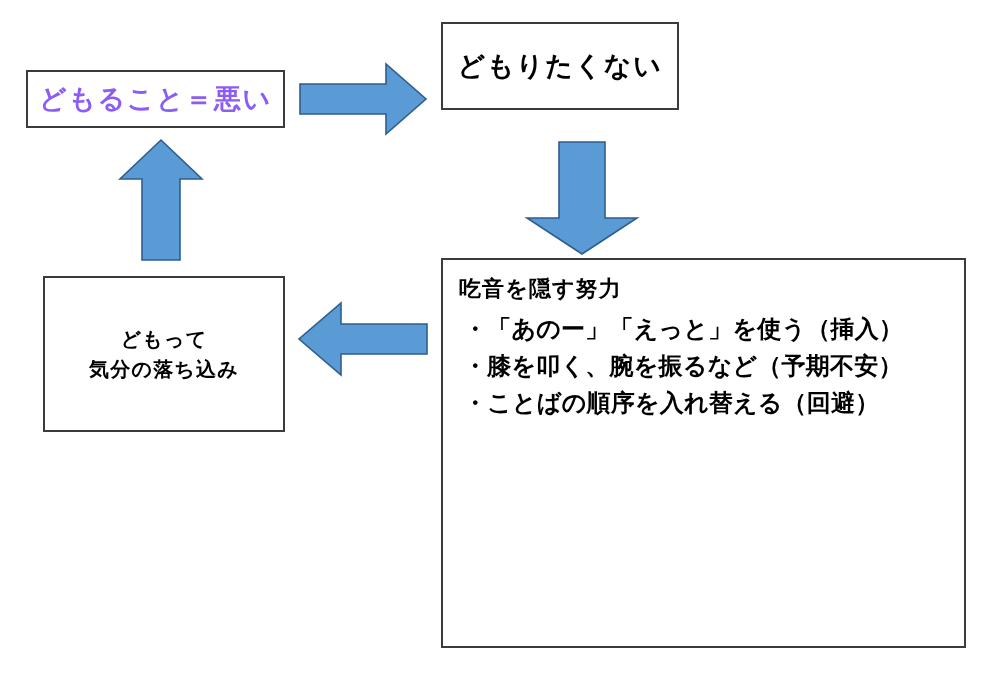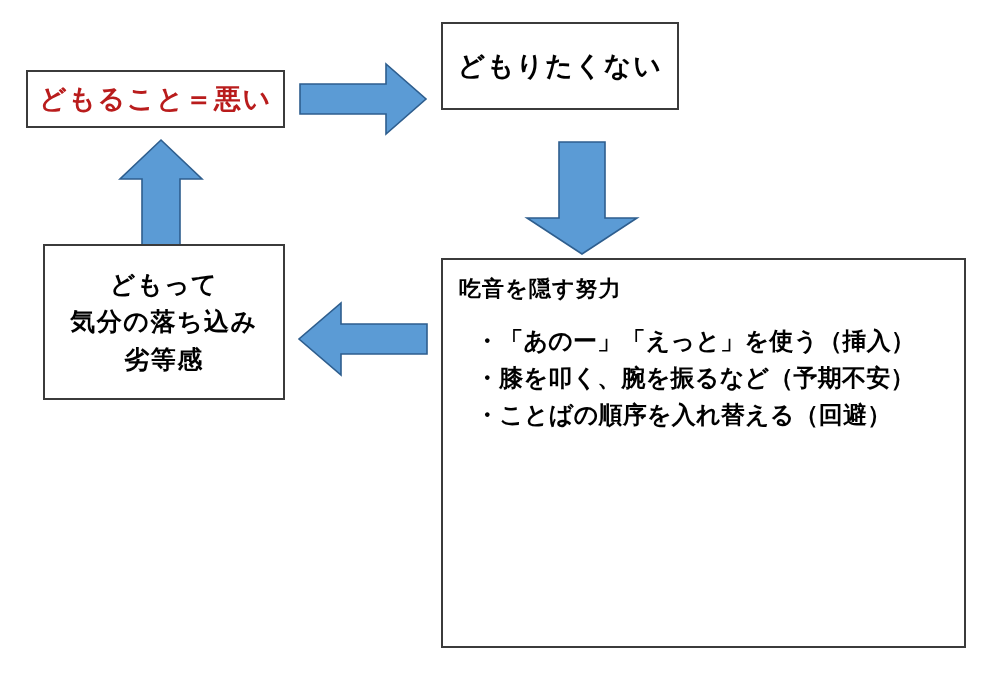--- a/index.html
+++ b/index.html
@@ -49,24 +49,24 @@
     top: 22px;
     width: 238px;
     height: 88px;
     font-size: 27px;
     line-height: 1.45;
   }
 
   
   #box-feelings {
     left: 43px;
-    top: 244px;
+    top: 276px;
     width: 242px;
     height: 156px;
-    font-size: 25px;
+    font-size: 20px;
     line-height: 1.5;
   }
 
   
   #box-efforts {
     left: 441px;
     top: 258px;
     width: 525px;
     height: 390px;
     align-items: stretch;
@@ -75,21 +75,21 @@
     font-size: 24px;
   }
   #box-efforts .efforts-title {
     font-size: 22px;
     font-weight: bold;
     letter-spacing: 0.05em;
     margin: 0 0 6px 2px;
   }
   #box-efforts .efforts-list {
     list-style: none;
-    margin: 12px;
+    margin: 0;
     padding: 0;
   }
   #box-efforts .efforts-list li {
     font-size: 24px;
     font-weight: bold;
     letter-spacing: 0.01em;
     line-height: 1.0;
     padding: 6.5px 0 6.5px 6px;
     white-space: nowrap;
   }
@@ -111,21 +111,21 @@
   #arrow-right-top  { left: 300px; top: 62px; }
   #arrow-down-right { left: 523px; top: 142px; }
   #arrow-left-mid   { left: 297px; top: 300px; }
   #arrow-up-left    { left: 118px; top: 138px; }
 </style>
 </head>
 <body>
 
 <div id="canvas">
 
-  <div class="node" id="box-belief" style="border-color: rgb(59, 59, 59); background: rgb(255, 255, 255); color: #b91c1c;">
+  <div class="node" id="box-belief" style="border-color: rgb(59, 59, 59); background: rgb(255, 255, 255); color: #8b5cf6;">
     <div>どもること＝悪い</div>
   </div>
 
   <div class="arrow" id="arrow-right-top">
     <svg width="128" height="74" viewBox="0 0 128 74" aria-hidden="true">
       <polygon points="0,22 86,22 86,2 126,37 86,72 86,52 0,52" fill="#5B9BD5" stroke="#2E5E8E"></polygon>
     </svg>
   </div>
 
   <div class="node" id="box-anticipation" style="border-color: rgb(59, 59, 59); background: rgb(255, 255, 255); color: rgb(0, 0, 0);">
@@ -140,21 +140,20 @@
 
   <div class="arrow" id="arrow-up-left">
     <svg width="86" height="124" viewBox="0 0 86 124" aria-hidden="true">
       <polygon points="43,2 84,41 62,41 62,122 24,122 24,41 2,41" fill="#5B9BD5" stroke="#2E5E8E"></polygon>
     </svg>
   </div>
 
   <div class="node" id="box-feelings" style="border-color: rgb(59, 59, 59); background: rgb(255, 255, 255); color: rgb(0, 0, 0);">
     <div>どもって</div>
     <div>気分の落ち込み</div>
-    <div>劣等感</div>
   </div>
 
   <div class="arrow" id="arrow-left-mid">
     <svg width="132" height="78" viewBox="0 0 132 78" aria-hidden="true">
       <polygon points="130,24 44,24 44,3 2,39 44,75 44,54 130,54" fill="#5B9BD5" stroke="#2E5E8E"></polygon>
     </svg>
   </div>
 
   <div class="node" id="box-efforts" style="border-color: rgb(59, 59, 59); background: rgb(255, 255, 255); color: rgb(0, 0, 0);">
     <div class="efforts-title">吃音を隠す努力</div>

